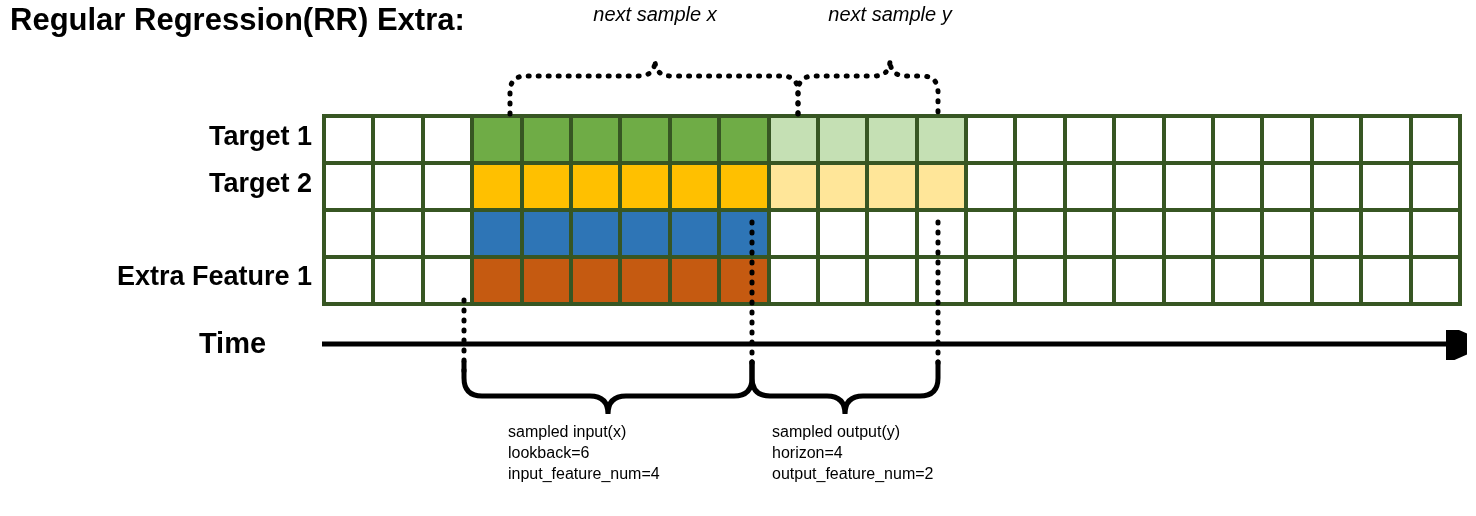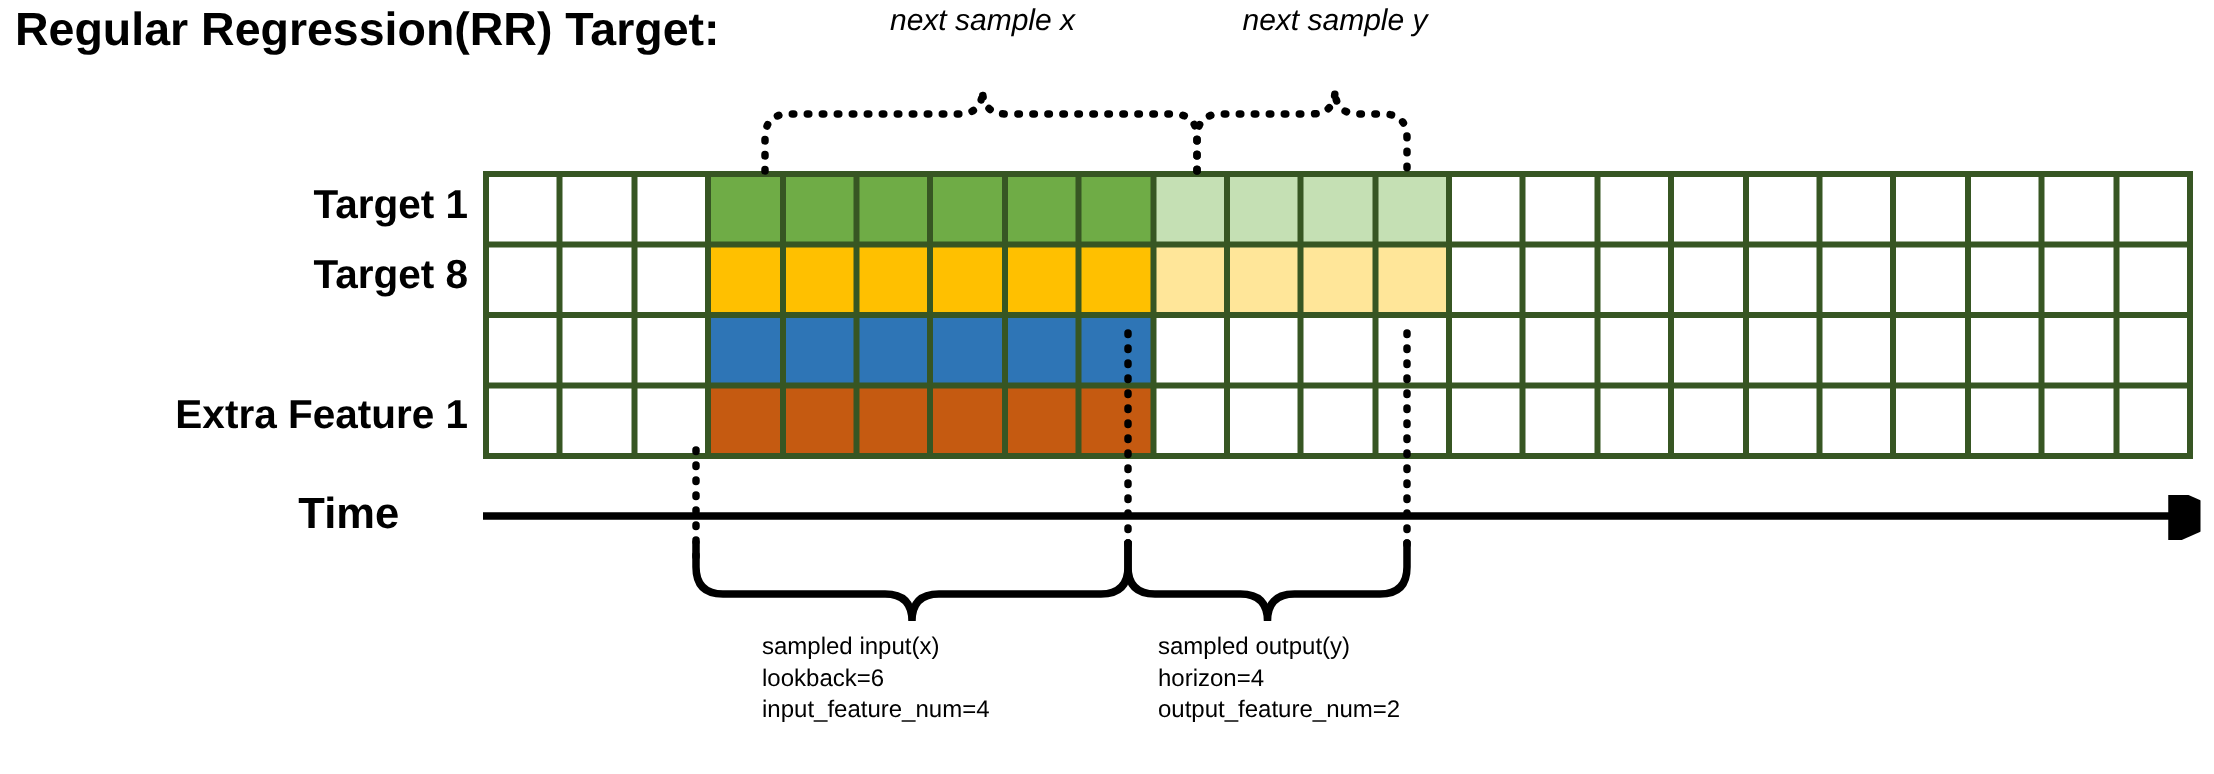--- a/index.html
+++ b/index.html
@@ -119,28 +119,28 @@
   }
   #annot-input  { left: 508px; top: 422px; }
   #annot-output { left: 772px; top: 422px; }
   .annot-line { display: block; }
 </style>
 </head>
 <body>
 
 <div id="root">
 
-  <div id="title">Regular Regression(RR) Target:</div>
+  <div id="title">Regular Regression(RR) Extra:</div>
 
   <div class="sample-caption" id="caption-x">next sample x</div>
   <div class="sample-caption" id="caption-y">next sample y</div>
 
   <div id="labels">
       <div class="row-label" style="top: 120.5px;">Target 1</div>
-      <div class="row-label" style="top: 167.5px;">Target 8</div>
+      <div class="row-label" style="top: 167.5px;">Target 2</div>
       <div class="row-label" style="top: 214.5px; margin-top: 46px;">Extra Feature 1</div>
     </div>
 
   <div id="grid">
       <div class="grid-row">
         <div class="cell" style="background: rgb(255, 255, 255);"></div>
         <div class="cell" style="background: rgb(255, 255, 255);"></div>
         <div class="cell" style="background: rgb(255, 255, 255);"></div>
         <div class="cell" style="background: rgb(111, 172, 70);"></div>
         <div class="cell" style="background: rgb(111, 172, 70);"></div>

